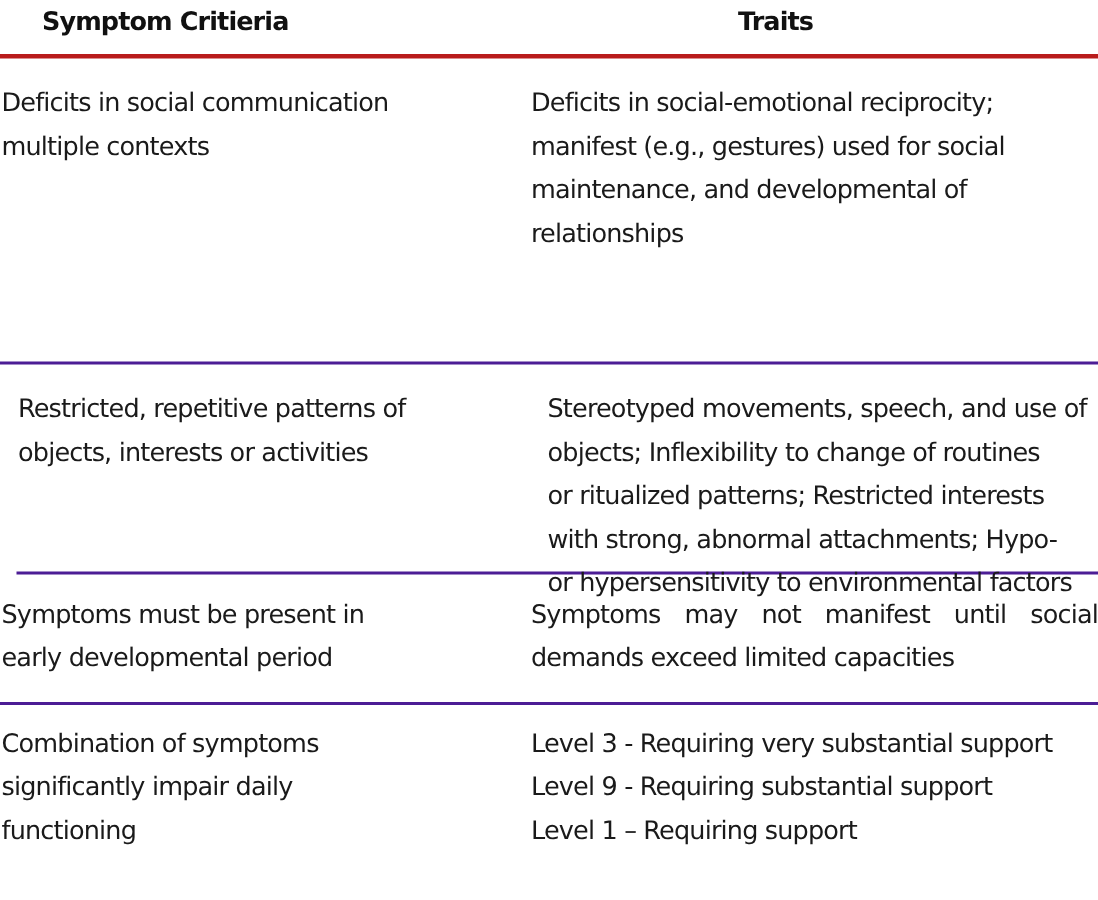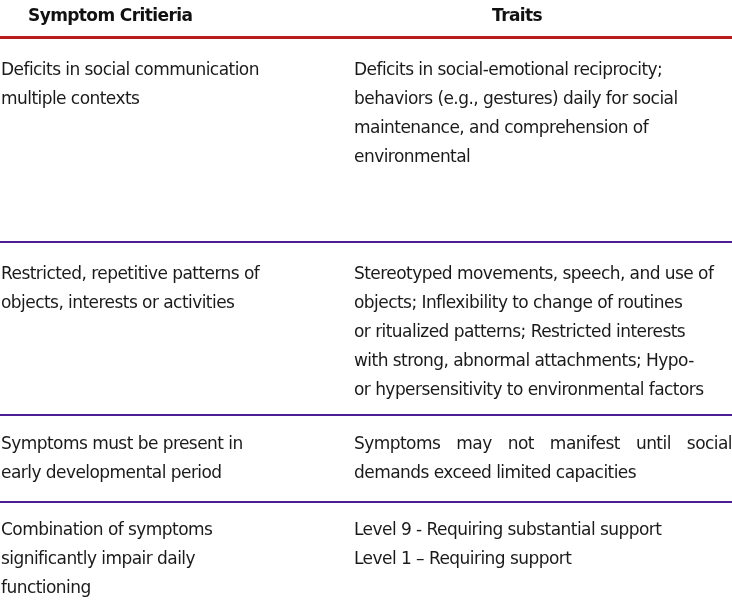--- a/index.html
+++ b/index.html
@@ -68,21 +68,21 @@
       white-space: nowrap;
     }
     .line.justify {
       text-align: justify;
       text-align-last: justify;
       white-space: normal;
     }
 
     #row-1 { height: 204px; }
     #row-1 .cell { top: 16px; }
-    #row-2 { height: 173px; }
+    #row-2 { height: 140px; margin-left: 11px; }
     #row-2 .cell { top: 16px; }
     #row-3 { height: 87px; }
     #row-3 .cell { top: 13px; }
     #row-4 { height: 99px; }
     #row-4 .cell { top: 12px; }
   </style>
 </head>
 <body>
 
 <div class="table">
@@ -91,23 +91,23 @@
     <div class="hcell right">Traits</div>
   </div>
 
   <div class="row" id="row-1">
     <div class="cell left">
       <span class="line">Deficits in social communication</span>
       <span class="line">multiple contexts</span>
     </div>
     <div class="cell right">
       <span class="line">Deficits in social-emotional reciprocity;</span>
-      <span class="line">behaviors (e.g., gestures) daily for social</span>
-      <span class="line">maintenance, and comprehension of</span>
-      <span class="line">environmental</span>
+      <span class="line">manifest (e.g., gestures) used for social</span>
+      <span class="line">maintenance, and developmental of</span>
+      <span class="line">relationships</span>
     </div>
   </div>
 
   <div class="row" id="row-2">
     <div class="cell left">
       <span class="line">Restricted, repetitive patterns of</span>
       <span class="line">objects, interests or activities</span>
     </div>
     <div class="cell right">
       <span class="line">Stereotyped movements, speech, and use of</span>
@@ -129,17 +129,18 @@
     </div>
   </div>
 
   <div class="row last" id="row-4">
     <div class="cell left">
       <span class="line">Combination of symptoms</span>
       <span class="line">significantly impair daily</span>
       <span class="line">functioning</span>
     </div>
     <div class="cell right">
+      <span class="line">Level 3 - Requiring very substantial support</span>
       <span class="line">Level 9 - Requiring substantial support</span>
       <span class="line">Level 1 – Requiring support</span>
     </div>
   </div>
 </div>
 
 </body></html>

